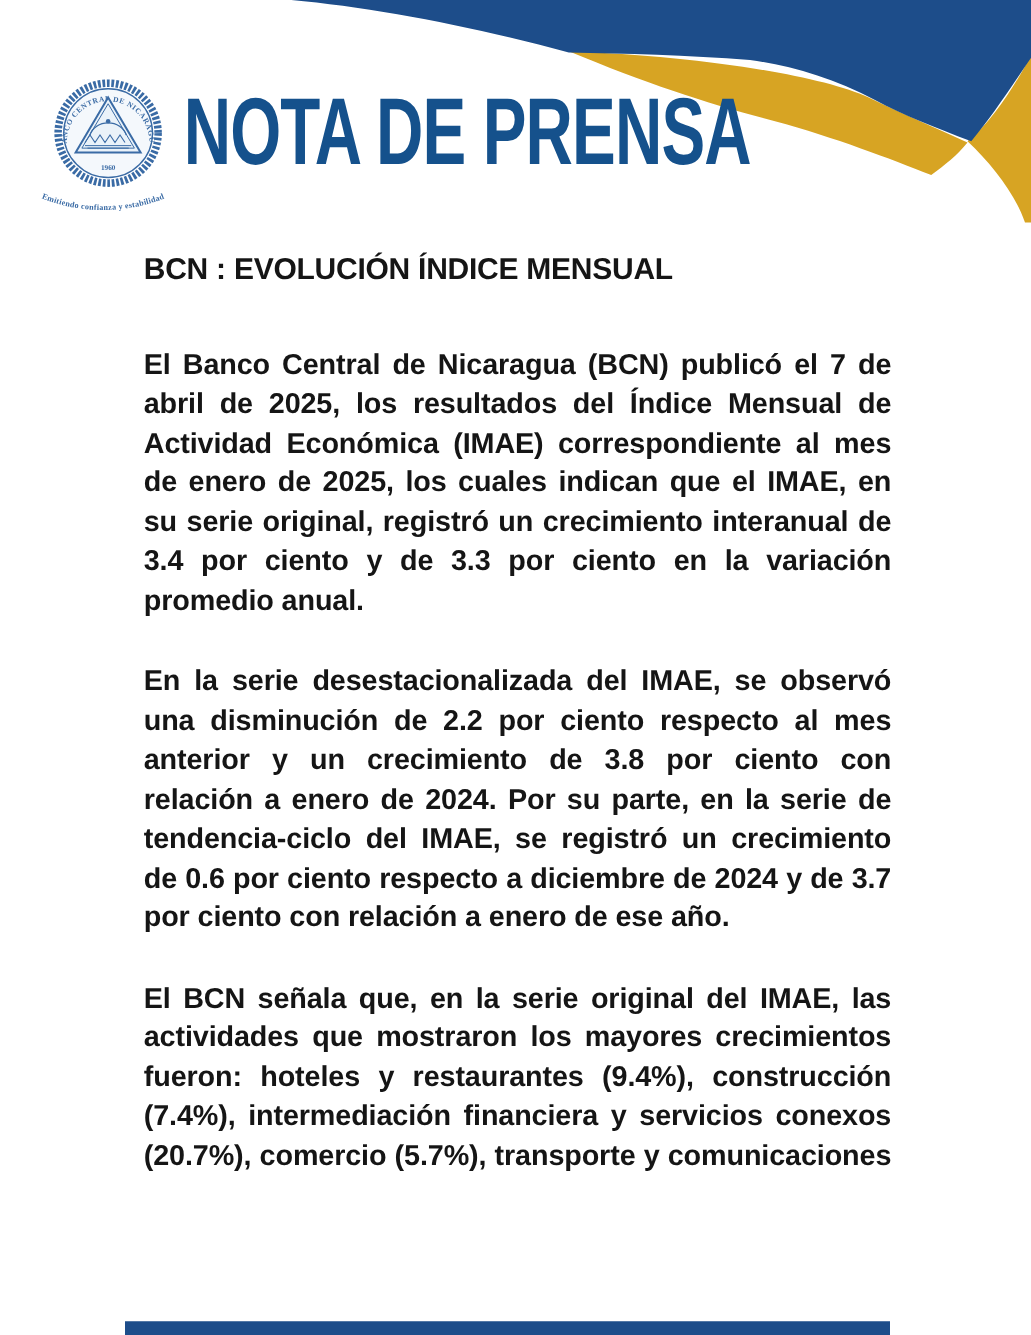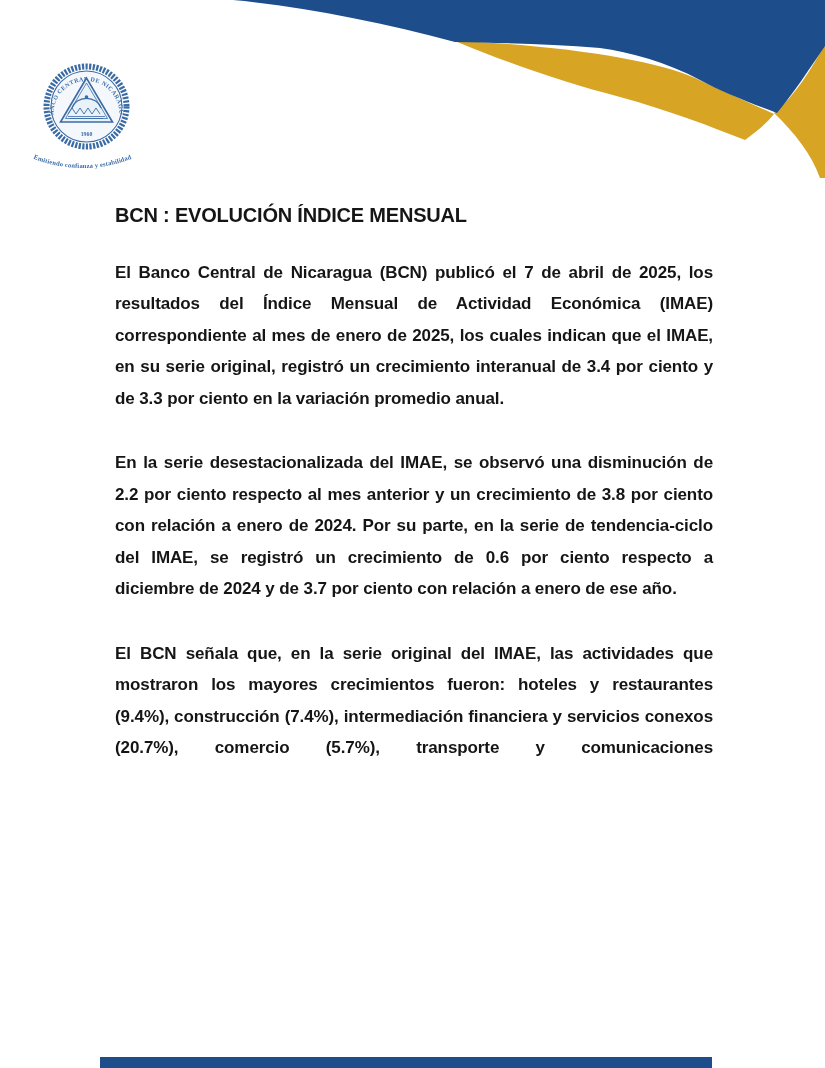--- a/index.html
+++ b/index.html
@@ -22,25 +22,25 @@
     white-space:nowrap;color:var(--brandBlue);
   }
   .brand .stretch{
     display:inline-block;transform:scaleX(0.69);transform-origin:0 50%;
     font-size:76px;font-weight:700;letter-spacing:-1px;
   }
 
   
   .article{position:absolute;left:115px;top:200px;width:598px;color:var(--ink);}
   .article h1{
-    margin:0 0 25px 0;font-size:20px;line-height:31.5px;font-weight:700;
+    margin:0 0 44px 0;font-size:24px;line-height:31.5px;font-weight:700;
     letter-spacing:-0.2px;
   }
   .article p{
-    margin:0 0 33px 0;font-size:17px;line-height:31.5px;font-weight:700;
+    margin:0 0 33px 0;font-size:23px;line-height:31.5px;font-weight:700;
     text-align:justify;letter-spacing:-0.1px;
   }
   .article p.cut{text-align-last:justify;}
 
   .footer-bar{
     position:absolute;left:100px;bottom:0;width:612px;height:11px;
     background:var(--swooshBlue);
   }
 
   .seal text{font-family:"Liberation Serif","DejaVu Serif",serif;}
@@ -73,20 +73,23 @@
       <path d="M44,58 l4,-6 4,6 4,-6 4,6 4,-6 4,6 4,-6 4,6" stroke-width="0.9"></path>
       <path d="M44,60.5 h37 M46,62.5 h33" stroke-width="0.8"></path>
       <circle cx="62.5" cy="41" r="1.8" fill="var(--logoBlue)" stroke="none"></circle>
     </g>
     <text x="62.5" y="80" text-anchor="middle" font-size="5.8" font-weight="700" fill="var(--logoBlue)">1960</text>
     <text fill="var(--logoBlue)" font-size="6.5" font-weight="700" letter-spacing="0.2">
       <textPath href="#arcMotto" startOffset="50%" text-anchor="middle">Emitiendo confianza y estabilidad</textPath>
     </text>
   </svg>
 
+  <div class="brand">
+    <span class="stretch">NOTA DE PRENSA</span>
+  </div>
 
   <div class="article">
     <h1>
       <div>BCN : EVOLUCIÓN ÍNDICE MENSUAL</div>
     </h1>
     <p>El Banco Central de Nicaragua (BCN) publicó el 7 de abril de 2025, los resultados del Índice Mensual de Actividad Económica (IMAE) correspondiente al mes de enero de 2025, los cuales indican que el IMAE, en su serie original, registró un crecimiento interanual de 3.4 por ciento y de 3.3 por ciento en la variación promedio anual.</p>
     <p>En la serie desestacionalizada del IMAE, se observó una disminución de 2.2 por ciento respecto al mes anterior y un crecimiento de 3.8 por ciento con relación a enero de 2024. Por su parte, en la serie de tendencia-ciclo del IMAE, se registró un crecimiento de 0.6 por ciento respecto a diciembre de 2024 y de 3.7 por ciento con relación a enero de ese año.</p>
     <p class="cut">El BCN señala que, en la serie original del IMAE, las actividades que mostraron los mayores crecimientos fueron: hoteles y restaurantes (9.4%), construcción (7.4%), intermediación financiera y servicios conexos (20.7%), comercio (5.7%), transporte y comunicaciones</p>
   </div>
 

